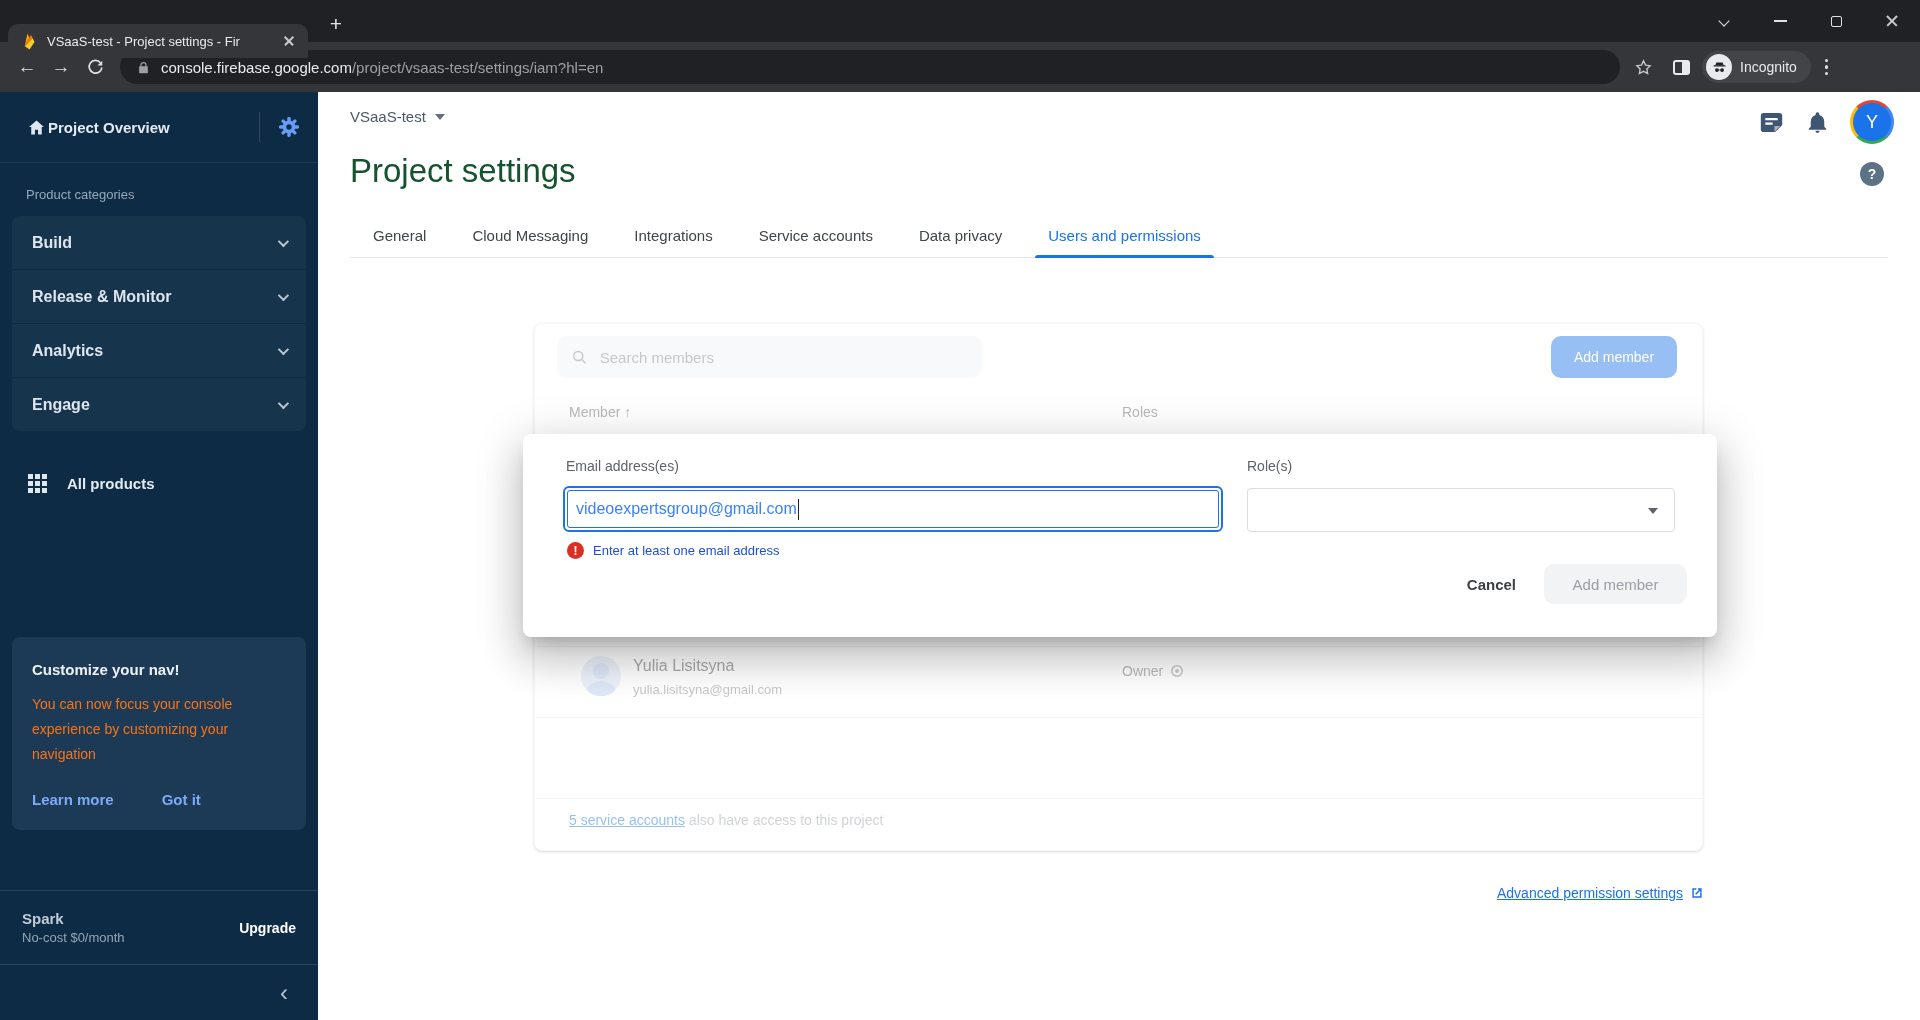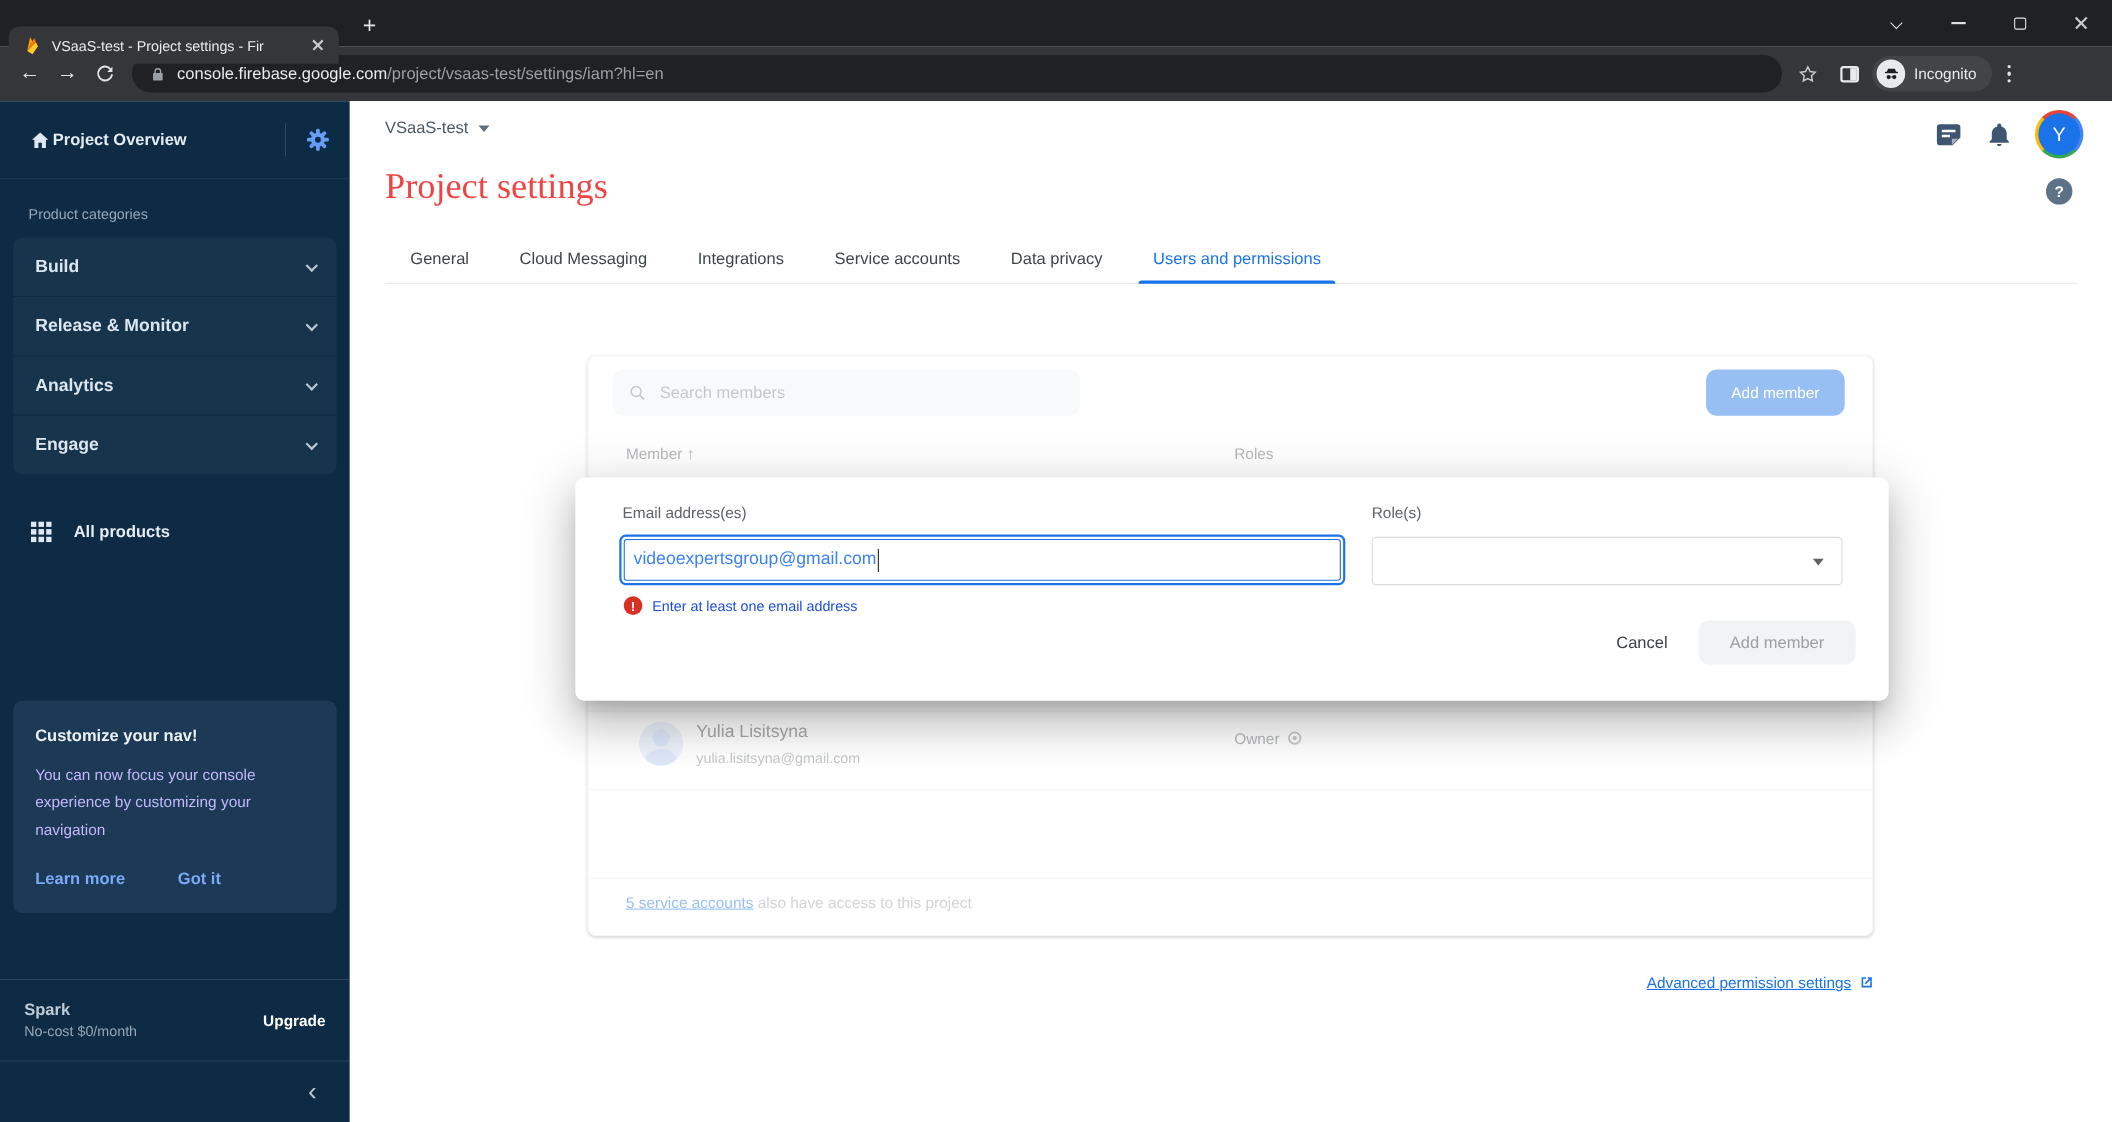--- a/index.html
+++ b/index.html
@@ -64,39 +64,39 @@
     justify-content:space-between; padding:0 20px; cursor:pointer; }
   .cat:first-child { border-radius:8px 8px 0 0; } .cat:last-child { border-radius:0 0 8px 8px; }
   .cat-name { color:#dde6ee; font-size:16px; font-weight:700; }
   .chev-dn { width:8px; height:8px; border-right:2px solid #b9c6d2; border-bottom:2px solid #b9c6d2;
     transform:rotate(45deg) translateY(-2px); }
   .allprod { margin-top:30px; height:44px; display:flex; align-items:center; padding-left:28px; gap:20px; cursor:pointer; }
   .allprod-label { color:#e4ebf2; font-size:15px; font-weight:700; }
   .promo { position:absolute; left:12px; right:12px; top:545px; background:#1c3a55; border-radius:8px;
     padding:24px 20px 22px; }
   .promo-title { color:#eef2f6; font-size:15px; font-weight:700; }
-  .promo-body { margin-top:14px; color:#c4b5fd; font-size:14px; line-height:25px; width:240px; }
+  .promo-body { margin-top:14px; color:#f97316; font-size:14px; line-height:25px; width:240px; }
   .promo-links { margin-top:24px; display:flex; gap:48px; }
   .promo-link { color:#7baaf7; font-size:15px; font-weight:700; cursor:pointer; }
   .planbar { position:absolute; left:0; right:0; top:798px; height:75px; border-top:1px solid rgba(255,255,255,.12);
     border-bottom:1px solid rgba(255,255,255,.12); display:flex; align-items:center; padding:0 22px; }
   .plan-name { color:#c0cbd4; font-size:15px; font-weight:700; }
   .plan-detail { color:#94a6b7; font-size:13px; margin-top:3px; }
   .plan-upgrade { margin-left:auto; color:#fff; font-size:14px; font-weight:700; cursor:pointer; }
   .collapse { position:absolute; bottom:0; left:0; right:0; height:54px; display:flex; align-items:center;
     justify-content:flex-end; padding-right:30px; }
   .collapse-ch { color:#b9c6d2; font-size:24px; cursor:pointer; line-height:1; }
 
   
   .main { position:relative; flex:1; background:#fff; }
   .crumb { position:absolute; left:32px; top:16px; display:flex; align-items:center; gap:9px; cursor:pointer; }
   .crumb-name { color:#4b5963; font-size:15px; }
   .caret-dn { width:0; height:0; border-left:5px solid transparent; border-right:5px solid transparent;
     border-top:6px solid #5f6f7c; }
-  .page-title { position:absolute; left:32px; top:60px; font-size:33px; font-weight:500; color:#ef4444;font-family:Liberation Serif, serif; }
+  .page-title { position:absolute; left:32px; top:60px; font-size:33px; font-weight:500; color:#14532d; }
   .hdr-icons { position:absolute; right:26px; top:8px; display:flex; align-items:center; gap:20px; }
   .hicon { cursor:pointer; display:flex; }
   .avatar-ring { width:44px; height:44px; border-radius:50%; padding:3px; cursor:pointer;
     background:conic-gradient(#ea4335 0 12%, #4285f4 13% 37%, #34a853 38% 62%, #fbbc05 63% 87%, #ea4335 88% 100%); }
   .avatar { width:38px; height:38px; border-radius:50%; background:#1a73e8; color:#fff; font-size:18px;
     display:flex; align-items:center; justify-content:center; }
   .help-circle { position:absolute; right:36px; top:70px; width:24px; height:24px; border-radius:50%;
     background:#5c7286; color:#fff; font-size:14px; font-weight:700; display:flex; align-items:center;
     justify-content:center; cursor:pointer; }
 
@@ -148,21 +148,21 @@
   .caret-bar { display:inline-block; width:1.5px; height:21px; background:#202124; margin-left:1px; }
   .role-select { position:absolute; left:724px; top:54px; width:428px; height:44px; border:1px solid #dadce0;
     border-radius:4px; cursor:pointer; }
   .role-caret { position:absolute; right:16px; top:19px; width:0; height:0; border-left:5px solid transparent;
     border-right:5px solid transparent; border-top:6px solid #5f6368; }
   .err-row { position:absolute; left:44px; top:108px; display:flex; align-items:center; gap:9px; }
   .err-ic { width:17px; height:17px; border-radius:50%; background:#d93025; color:#fff; font-size:12px;
     font-weight:700; display:flex; align-items:center; justify-content:center; }
   .err-text { font-size:13px; color:#1d4ed8; }
   .dlg-actions { position:absolute; right:30px; top:130px; display:flex; align-items:center; gap:10px; }
-  .btn-cancel { border:none; background:none; font-family:inherit; font-size:15px; font-weight:400;
+  .btn-cancel { border:none; background:none; font-family:inherit; font-size:15px; font-weight:700;
     color:#3c4043; padding:10px 18px; cursor:pointer; }
   .btn-add { border:none; font-family:inherit; font-size:15px; font-weight:500; width:143px; height:40px;
     background:#f1f3f4; color:#9aa0a6; border-radius:10px; cursor:default; }
 </style>
 </head>
 <body>
 
 <div class="tabbar">
   <div class="btab">
     <svg width="15" height="19" viewBox="0 0 28 36">

